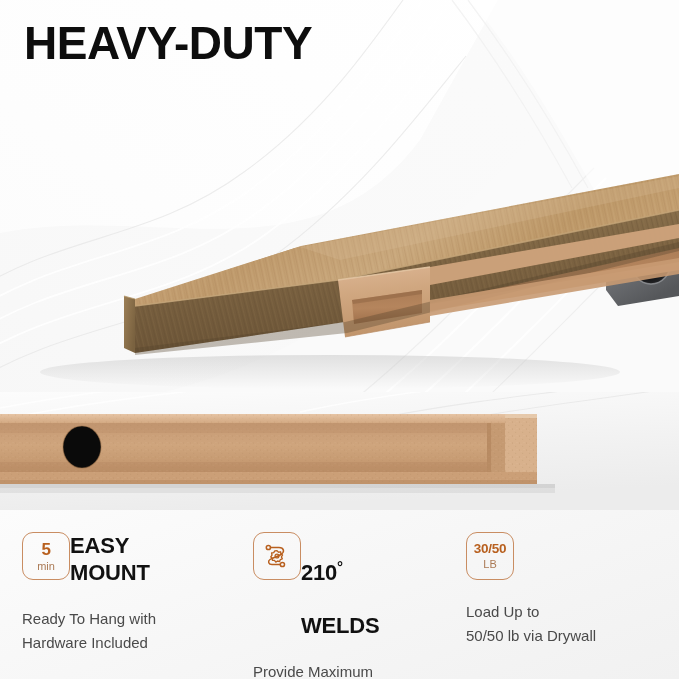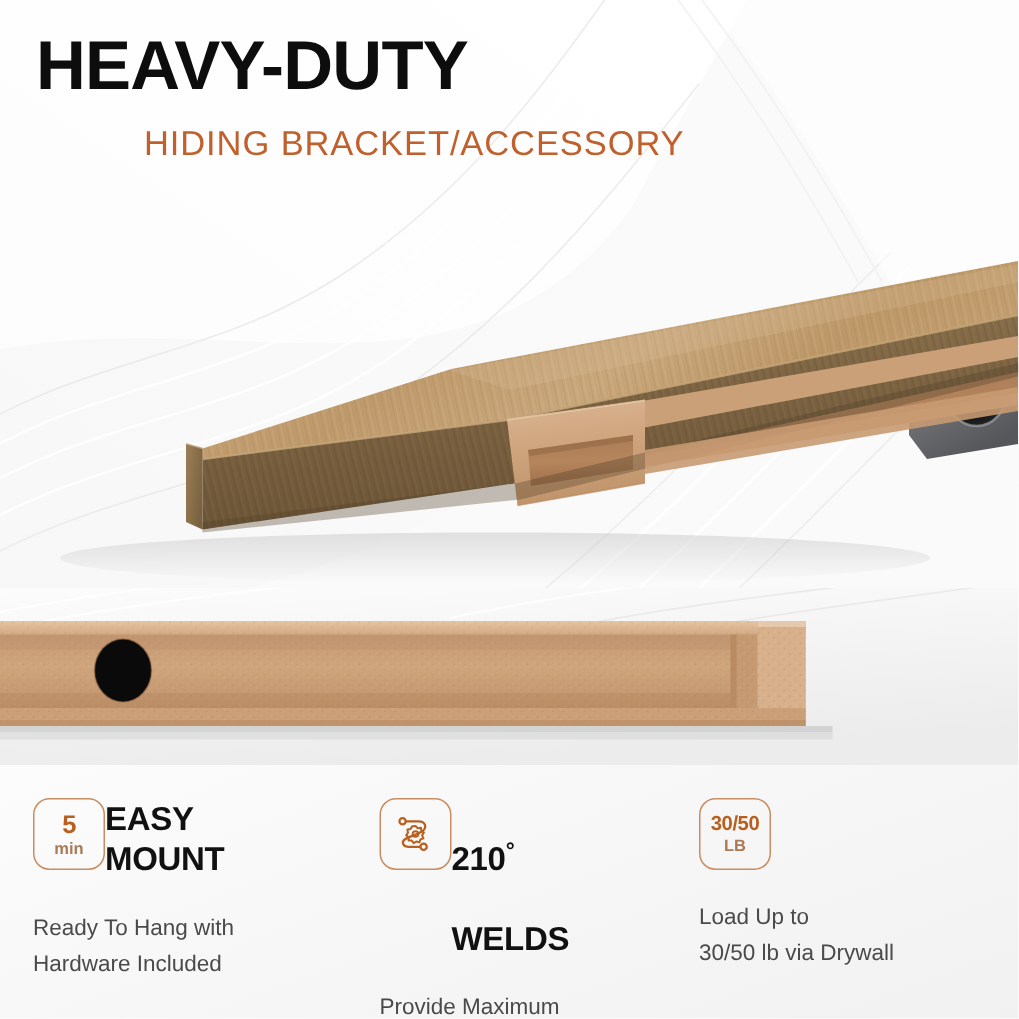--- a/index.html
+++ b/index.html
@@ -66,21 +66,21 @@
     display:flex; flex-direction:column;
     align-items:center; justify-content:center;
     background:transparent;
   }
   .badge-main {
     font-size:17px; font-weight:bold; color:#b8601f; line-height:1;
     letter-spacing:-0.3px;
   }
   .badge-main.small { font-size:13.5px; }
   .badge-sub {
-    font-size:11px; font-weight:700; color:#ab7a55; line-height:1;
+    font-size:11px; font-weight:400; color:#ab7a55; line-height:1;
     margin-top:3px;
   }
   .badge-sub.caps { font-size:11px; }
 
   .feat-title {
     font-size:22px; font-weight:bold; color:#111111;
     line-height:1.22; letter-spacing:-0.2px;
     white-space:pre-line;
     padding-top:1px;
   }
@@ -136,21 +136,20 @@
 
     <path d="M470,0 C520,60 560,130 600,200 L679,200 L679,0 Z" fill="#ffffff" opacity="0.6"></path>
     <g stroke="#f2f2f2" fill="none" stroke-width="1.3" opacity="0.9">
       <path d="M452,0 C494,56 536,122 572,188"></path>
       <path d="M468,0 C510,56 552,122 588,188"></path>
     </g>
   </svg>
 
   <div class="header">
     <div class="title">HEAVY-DUTY</div>
-    <div class="subtitle">HIDING BRACKET/ACCESSORY</div>
   </div>
 
   <div class="hero">
     <svg viewBox="0 0 679 282" width="679" height="282" preserveAspectRatio="none">
       <defs>
 
         <linearGradient id="topWood" x1="0" y1="0" x2="1" y2="0.35">
           <stop offset="0%" stop-color="#b89265"></stop>
           <stop offset="18%" stop-color="#c7a276"></stop>
           <stop offset="40%" stop-color="#bf9a6c"></stop>
@@ -397,17 +396,17 @@
     </div>
 
     <div class="feat feat-2">
       <div class="feat-head">
         <div class="badge">
           <span class="badge-main small">30/50</span>
           <span class="badge-sub caps">LB</span>
         </div>
       </div>
       <div class="feat-desc">Load Up to
-30/50 lb via Drywall</div>
+50/50 lb via Drywall</div>
     </div>
 
   </div>
 </div>
 
 </body></html>

